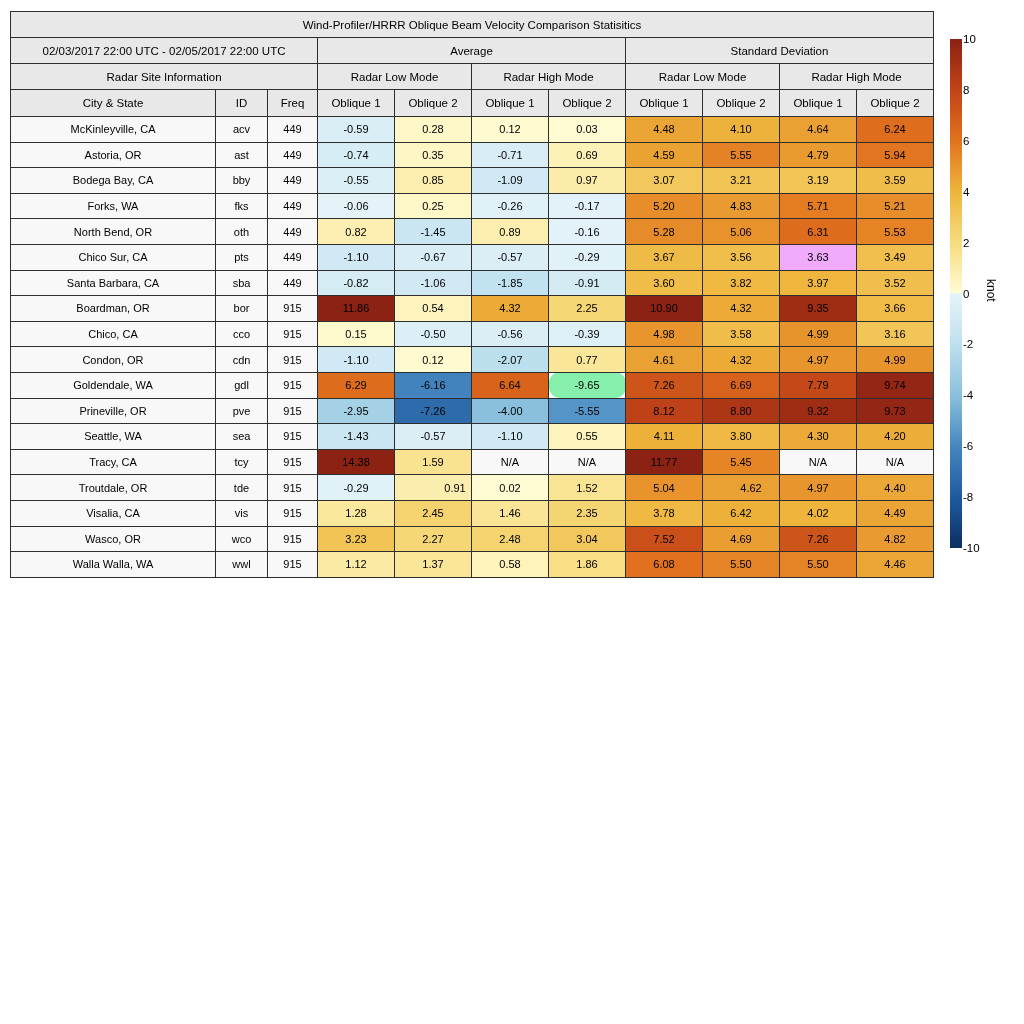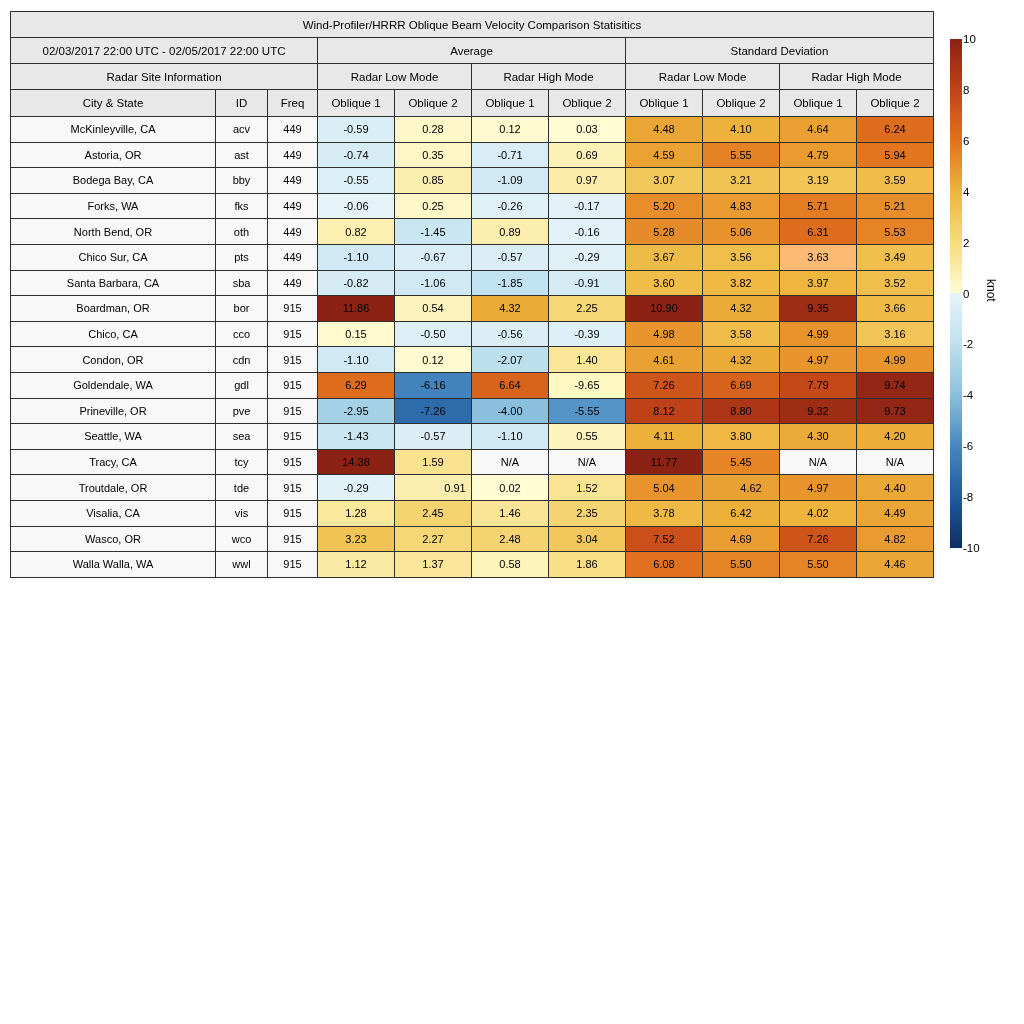--- a/index.html
+++ b/index.html
@@ -168,21 +168,21 @@
         <tr>
           <td class="label">Chico Sur, CA</td>
           <td class="label">pts</td>
           <td class="label">449</td>
           <td class="value" style="background: rgb(208, 233, 244);">-1.10</td>
           <td class="value" style="background: rgb(217, 237, 246);">-0.67</td>
           <td class="value" style="background: rgb(219, 238, 246);">-0.57</td>
           <td class="value" style="background: rgb(224, 241, 248);">-0.29</td>
           <td class="value" style="background: rgb(239, 187, 71);">3.67</td>
           <td class="value" style="background: rgb(240, 190, 75);">3.56</td>
-          <td class="value" style="background: #fdba74;">3.63</td>
+          <td class="value" style="background: #f0abfc;">3.63</td>
           <td class="value" style="background: rgb(240, 191, 77);">3.49</td>
         </tr>
         <tr>
           <td class="label">Santa Barbara, CA</td>
           <td class="label">sba</td>
           <td class="label">449</td>
           <td class="value" style="background: rgb(214, 236, 245);">-0.82</td>
           <td class="value" style="background: rgb(209, 233, 244);">-1.06</td>
           <td class="value" style="background: rgb(193, 226, 240);">-1.85</td>
           <td class="value" style="background: rgb(212, 235, 244);">-0.91</td>
@@ -217,34 +217,34 @@
           <td class="value" style="background: rgb(232, 148, 45);">4.99</td>
           <td class="value" style="background: rgb(242, 197, 88);">3.16</td>
         </tr>
         <tr>
           <td class="label">Condon, OR</td>
           <td class="label">cdn</td>
           <td class="label">915</td>
           <td class="value" style="background: rgb(208, 233, 244);">-1.10</td>
           <td class="value" style="background: rgb(255, 250, 207);">0.12</td>
           <td class="value" style="background: rgb(188, 223, 238);">-2.07</td>
-          <td class="value" style="background: rgb(249, 230, 152);">1.40</td>
+          <td class="value" style="background: rgb(249, 230, 152);">0.77</td>
           <td class="value" style="background: rgb(234, 161, 51);">4.61</td>
           <td class="value" style="background: rgb(236, 170, 55);">4.32</td>
           <td class="value" style="background: rgb(232, 149, 45);">4.97</td>
           <td class="value" style="background: rgb(232, 148, 45);">4.99</td>
         </tr>
         <tr>
           <td class="label">Goldendale, WA</td>
           <td class="label">gdl</td>
           <td class="label">915</td>
           <td class="value" style="background: rgb(221, 108, 29);">6.29</td>
           <td class="value" style="background: rgb(67, 131, 189);">-6.16</td>
           <td class="value" style="background: rgb(216, 100, 28);">6.64</td>
-          <td class="value" style="background: #fef9c3;">-9.65</td>
+          <td class="value" style="background: #86efac; border-radius: 11px;">-9.65</td>
           <td class="value" style="background: rgb(206, 85, 26);">7.26</td>
           <td class="value" style="background: rgb(215, 98, 28);">6.69</td>
           <td class="value" style="background: rgb(197, 72, 24);">7.79</td>
           <td class="value" style="background: rgb(147, 38, 20);">9.74</td>
         </tr>
         <tr>
           <td class="label">Prineville, OR</td>
           <td class="label">pve</td>
           <td class="label">915</td>
           <td class="value" style="background: rgb(165, 209, 230);">-2.95</td>

